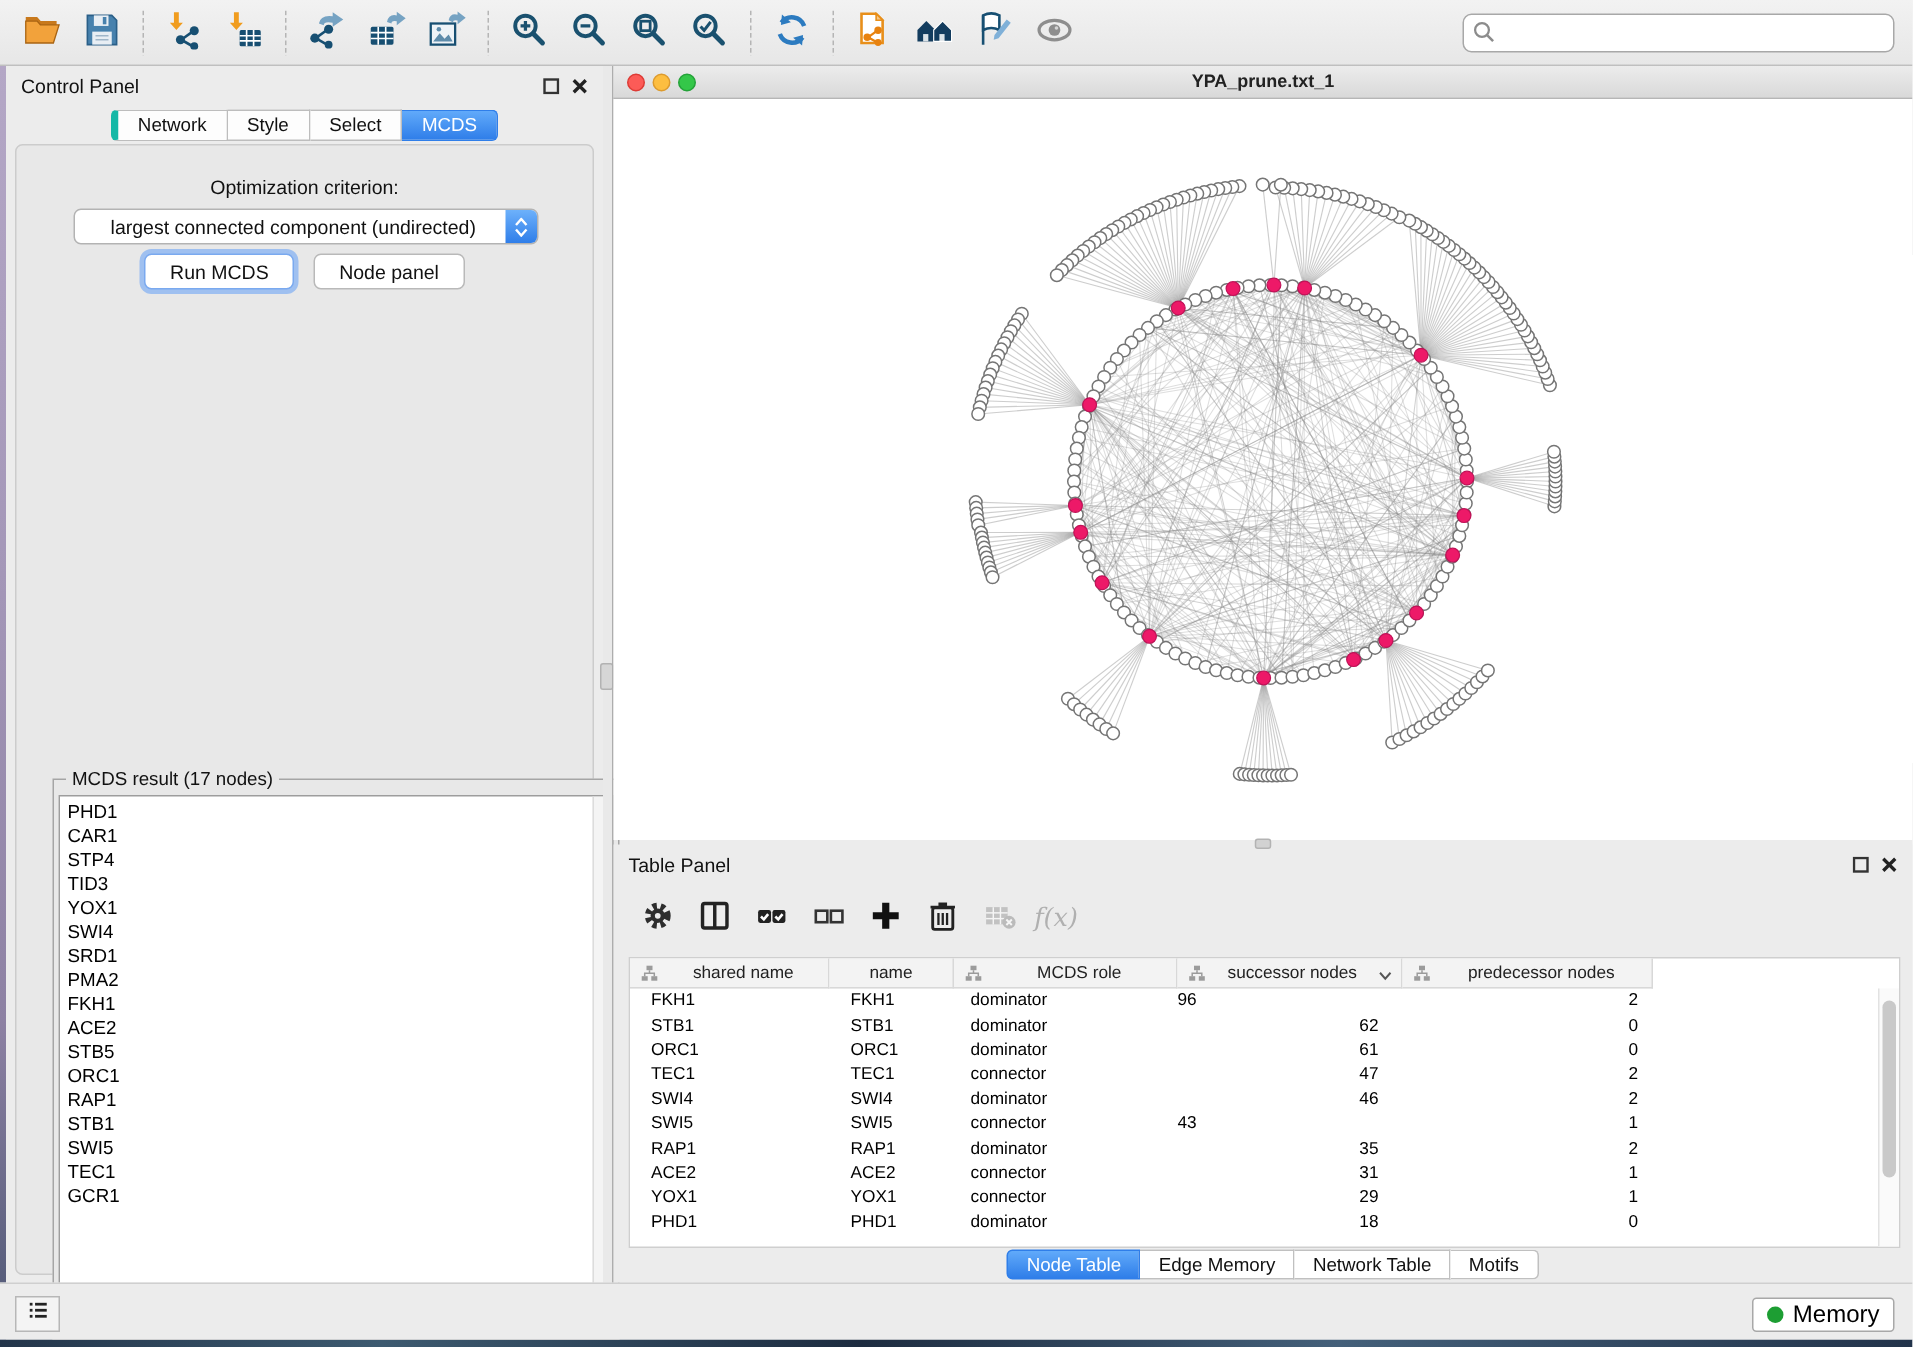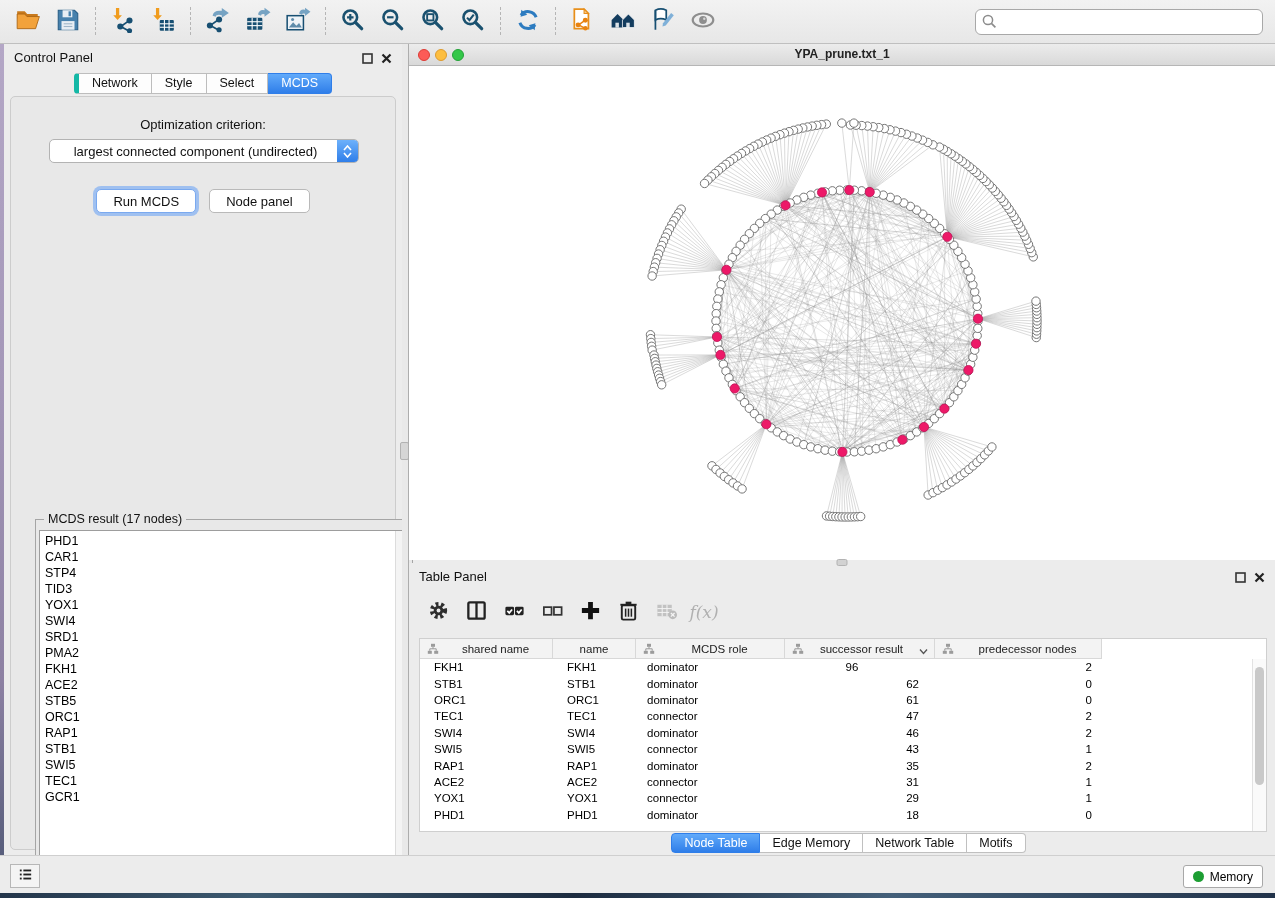--- a/index.html
+++ b/index.html
@@ -37,21 +37,21 @@
   .cp-tab.active { background:linear-gradient(#61aafa,#2f7ee9); color:#fff; border-color:#2f7ee9; }
   #cp-content { position:absolute; left:6px; top:52px; width:386px; height:754px; background:#e8e8e8;
     border:1px solid #cccccc; border-radius:5px; }
   #opt-label { position:absolute; left:0; top:20px; width:100%; text-align:center; font-size:13px; color:#111; }
   #criterion { position:absolute; left:38px; top:42px; width:310px; height:24px; background:#fff;
     border:1px solid #b3b3b3; border-radius:5px; display:flex; align-items:center; }
   #criterion .val { flex:1; text-align:center; font-size:13px; color:#111; padding-left:4px; }
   #criterion .stepper { width:21px; height:22px; margin-right:0; background:linear-gradient(#6db1fb,#2f7ee9);
     border-radius:0 4px 4px 0; display:flex; flex-direction:column; align-items:center; justify-content:center; gap:1px; }
   #criterion .stepper svg { width:9px; height:6px; }
-  #cp-buttons { position:absolute; left:0; top:92px; width:100%; display:flex; justify-content:center; gap:13px;align-items:flex-end; }
+  #cp-buttons { position:absolute; left:0; top:72px; width:100%; display:flex; justify-content:center; gap:13px;align-items:flex-end; }
   .mac-btn { height:24px; padding:0 16px; font-size:13px; color:#111; background:#fff;
     border:1px solid #b9b9b9; border-radius:5px; }
   .mac-btn.focus { box-shadow:0 0 0 3px rgba(110,165,245,.6); border-color:#7aa9ef; }
   #mcds-fieldset { position:absolute; left:8px; top:422px; width:378px; height:374px;
     border:1px solid #a5a5a5; background:#e8e8e8;margin-left:16px; }
   #mcds-legend { position:absolute; left:8px; top:-8px; background:#e8e8e8; padding:0 4px; font-size:12.5px; color:#111; }
   #mcds-list { position:absolute; left:3px; top:10px; right:3px; bottom:4px; background:#fff;
     border:1px solid #9d9d9d; overflow:hidden; }
   #mcds-items { position:absolute; left:0; top:2px; right:14px; }
   .mcds-item { font-size:12.5px; line-height:16px; padding-left:5px; color:#000; }
@@ -103,21 +103,21 @@
   .tp-tab:last-child { border-radius:0 4px 4px 0; }
   .tp-tab.active { background:linear-gradient(#61aafa,#2f7ee9); color:#fff; border-color:#2f7ee9; }
 
   
   #status-bar { position:absolute; left:0; top:855px; width:1275px; height:38px; background:#ececec;
     border-top:1px solid #cfcfcf; }
   #list-btn { position:absolute; left:10px; top:8px; width:30px; height:24px; background:#f4f4f4;
     border:1px solid #b7b7b7; display:flex; align-items:center; justify-content:center; }
   #list-btn svg { width:17px; height:17px; }
   #memory-btn { position:absolute; right:12px; top:9px; height:23px; background:#fff; border:1px solid #a8a8a8;
-    border-radius:3px; display:flex; align-items:center; gap:6px; padding:0 9px; font-size:12px; color:#000; }
+    border-radius:3px; display:flex; align-items:center; gap:6px; padding:0 9px; font-size:16px; color:#000; }
   #memory-btn .dot { width:11px; height:11px; border-radius:50%; background:#1d9e33; }
 </style>
 </head>
 <body>
 
 <div id="desktop">
   <div id="wallpaper-bottom"></div>
   <div id="left-sliver"></div>
 
   <div id="toolbar">
@@ -1292,42 +1292,42 @@
               </svg></span>
             <span class="lbl">MCDS role</span>
           </div>
           <div class="th" style="width: 150px;">
             <span class="tree"><svg viewBox="0 0 12 12">
                 <rect x="4" y="0.8" width="4" height="3" fill="#9b9b9b"></rect>
                 <rect x="0.8" y="7.8" width="4" height="3" fill="#9b9b9b"></rect>
                 <rect x="7.2" y="7.8" width="4" height="3" fill="#9b9b9b"></rect>
                 <path d="M6 3.8v2M2.8 7.8v-2h6.4v2" stroke="#9b9b9b" fill="none"></path>
               </svg></span>
-            <span class="lbl">successor result</span>
+            <span class="lbl">successor nodes</span>
             <span class="sort"><svg viewBox="0 0 9 7">
                 <path d="M1 1.5l3.5 4 3.5-4" fill="none" stroke="#555" stroke-width="1.3"></path>
               </svg></span>
           </div>
           <div class="th" style="width: 167px;">
             <span class="tree"><svg viewBox="0 0 12 12">
                 <rect x="4" y="0.8" width="4" height="3" fill="#9b9b9b"></rect>
                 <rect x="0.8" y="7.8" width="4" height="3" fill="#9b9b9b"></rect>
                 <rect x="7.2" y="7.8" width="4" height="3" fill="#9b9b9b"></rect>
                 <path d="M6 3.8v2M2.8 7.8v-2h6.4v2" stroke="#9b9b9b" fill="none"></path>
               </svg></span>
             <span class="lbl">predecessor nodes</span>
           </div>
           <div style="flex: 1 1 0%; border-bottom: 1px solid rgb(216, 216, 216);"></div>
         </div>
       <div id="tp-rows">
           <div class="tr">
             <div class="td" style="width: 133px; padding-left: 14px;">FKH1</div>
             <div class="td" style="width: 83px; padding-left: 14px;">FKH1</div>
             <div class="td" style="width: 149px; padding-left: 11px;">dominator</div>
-            <div class="td" style="width: 150px; text-align: center; padding-right: 16px;">96</div>
+            <div class="td" style="width: 150px; text-align: left; padding-right: 16px;">96</div>
             <div class="td" style="width: 167px; text-align: right; padding-right: 10px;">2</div>
           </div>
           <div class="tr">
             <div class="td" style="width: 133px; padding-left: 14px;">STB1</div>
             <div class="td" style="width: 83px; padding-left: 14px;">STB1</div>
             <div class="td" style="width: 149px; padding-left: 11px;">dominator</div>
             <div class="td" style="width: 150px; text-align: right; padding-right: 16px;">62</div>
             <div class="td" style="width: 167px; text-align: right; padding-right: 10px;">0</div>
           </div>
           <div class="tr">
@@ -1348,21 +1348,21 @@
             <div class="td" style="width: 133px; padding-left: 14px;">SWI4</div>
             <div class="td" style="width: 83px; padding-left: 14px;">SWI4</div>
             <div class="td" style="width: 149px; padding-left: 11px;">dominator</div>
             <div class="td" style="width: 150px; text-align: right; padding-right: 16px;">46</div>
             <div class="td" style="width: 167px; text-align: right; padding-right: 10px;">2</div>
           </div>
           <div class="tr">
             <div class="td" style="width: 133px; padding-left: 14px;">SWI5</div>
             <div class="td" style="width: 83px; padding-left: 14px;">SWI5</div>
             <div class="td" style="width: 149px; padding-left: 11px;">connector</div>
-            <div class="td" style="width: 150px; text-align: right; padding-right: 16px;">43</div>
+            <div class="td" style="width: 150px; padding-right: 16px;">43</div>
             <div class="td" style="width: 167px; text-align: right; padding-right: 10px;">1</div>
           </div>
           <div class="tr">
             <div class="td" style="width: 133px; padding-left: 14px;">RAP1</div>
             <div class="td" style="width: 83px; padding-left: 14px;">RAP1</div>
             <div class="td" style="width: 149px; padding-left: 11px;">dominator</div>
             <div class="td" style="width: 150px; text-align: right; padding-right: 16px;">35</div>
             <div class="td" style="width: 167px; text-align: right; padding-right: 10px;">2</div>
           </div>
           <div class="tr">

